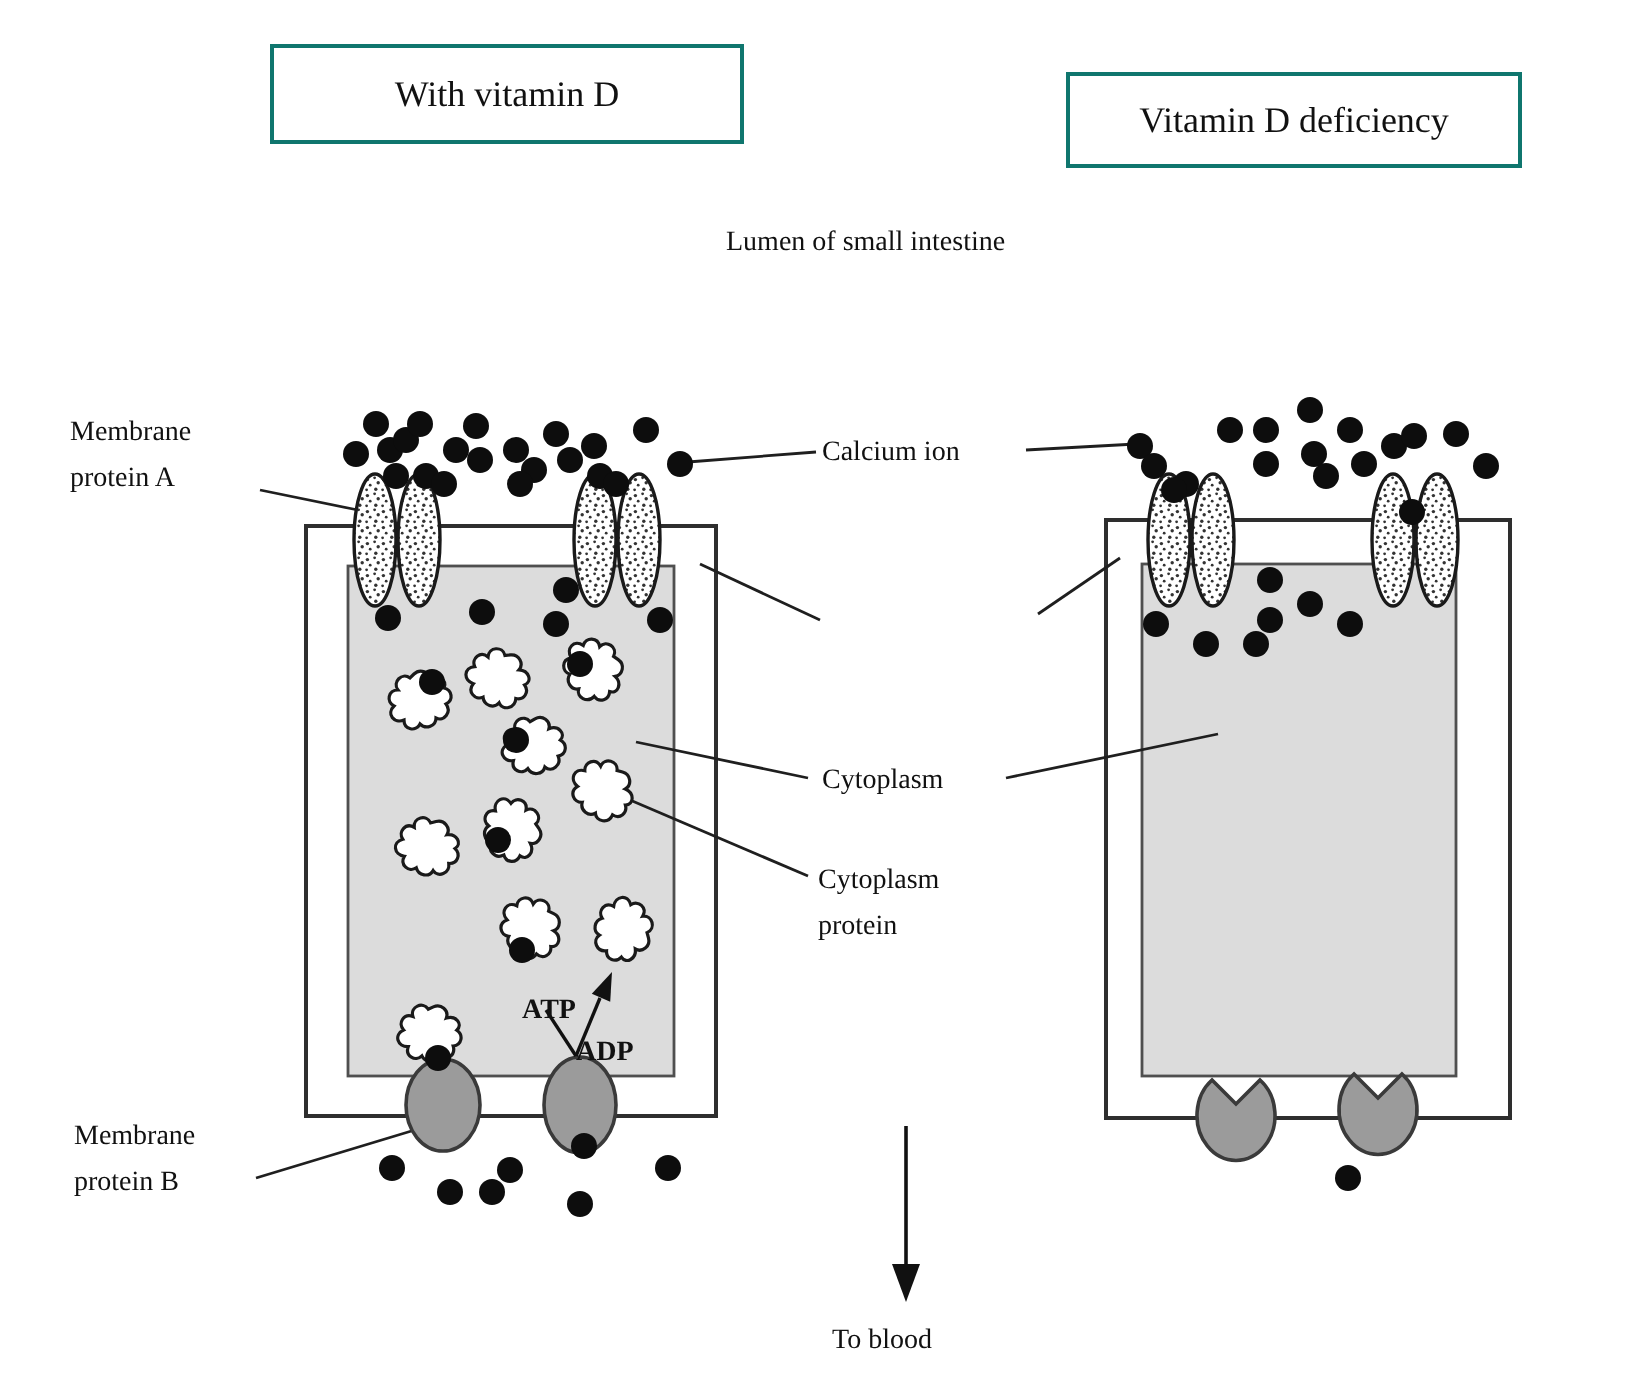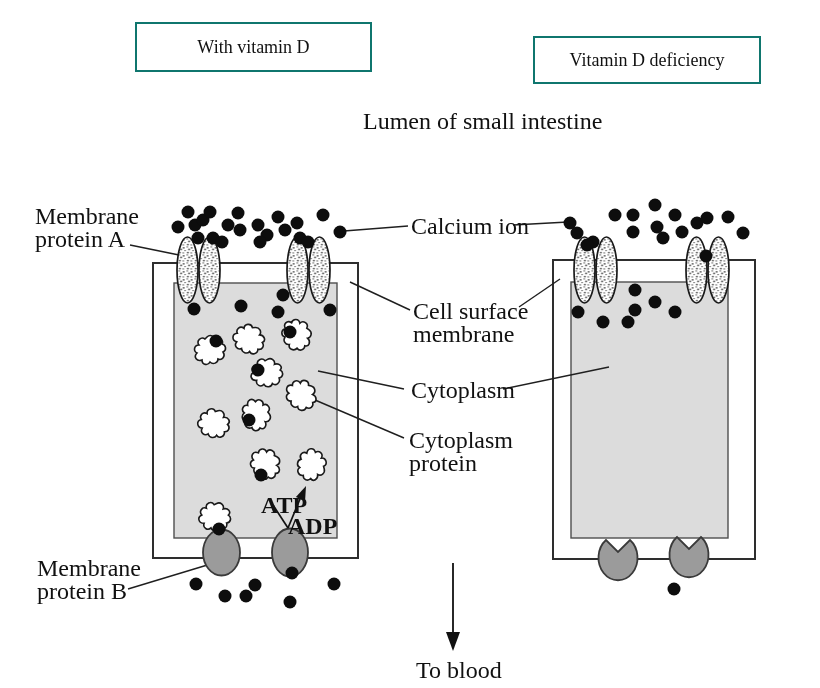--- a/index.html
+++ b/index.html
@@ -1,18 +1,18 @@
 <!DOCTYPE html>
 <html><head>
 <meta charset="utf-8">
 <style>
   html,body{margin:0;padding:0;background:#ffffff;}
   #stage{position:relative;width:820px;height:688px;background:#ffffff;overflow:hidden;
          font-family:"Liberation Serif",serif;color:#111;}
-  .lbl{position:absolute;font-size:24px;line-height:23px;white-space:pre;}
+  .lbl{position:absolute;font-size:14px;line-height:23px;white-space:pre;}
   .titlebox{position:absolute;border:2px solid #0f766e;background:#fff;
             display:flex;align-items:center;justify-content:center;
             font-size:18px;box-sizing:border-box;}
   .bold{font-weight:bold;}
   svg{position:absolute;left:0;top:0;}
 </style>
 </head>
 <body>
 
 <div id="stage">
@@ -188,21 +188,20 @@
   <div class="titlebox" style="left:533px;top:36px;width:228px;height:48px;">
     <span>Vitamin D deficiency</span>
   </div>
 
   <div class="lbl" style="left:363px;top:110px;">Lumen of small intestine</div>
 
   <div class="lbl" style="left:35px;top:205px;"><span>Membrane</span><br><span>protein A</span></div>
 
   <div class="lbl" style="left:411px;top:215px;">Calcium ion</div>
 
-  <div class="lbl" style="left:413px;top:300px;"><span>Cell surface</span><br><span>membrane</span></div>
 
   <div class="lbl" style="left:411px;top:379px;">Cytoplasm</div>
 
   <div class="lbl" style="left:409px;top:429px;"><span>Cytoplasm</span><br><span>protein</span></div>
 
   <div class="lbl bold" style="left:261px;top:494px;">ATP</div>
   <div class="lbl bold" style="left:288px;top:479px;margin-top:36px;">ADP</div>
 
   <div class="lbl" style="left:37px;top:557px;"><span>Membrane</span><br><span>protein B</span></div>
 

